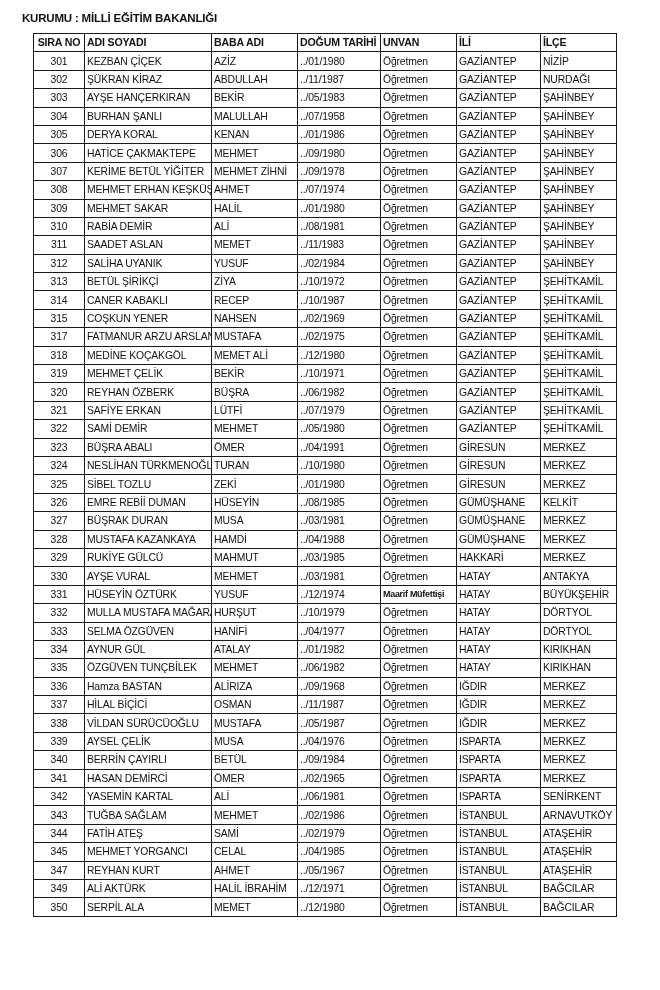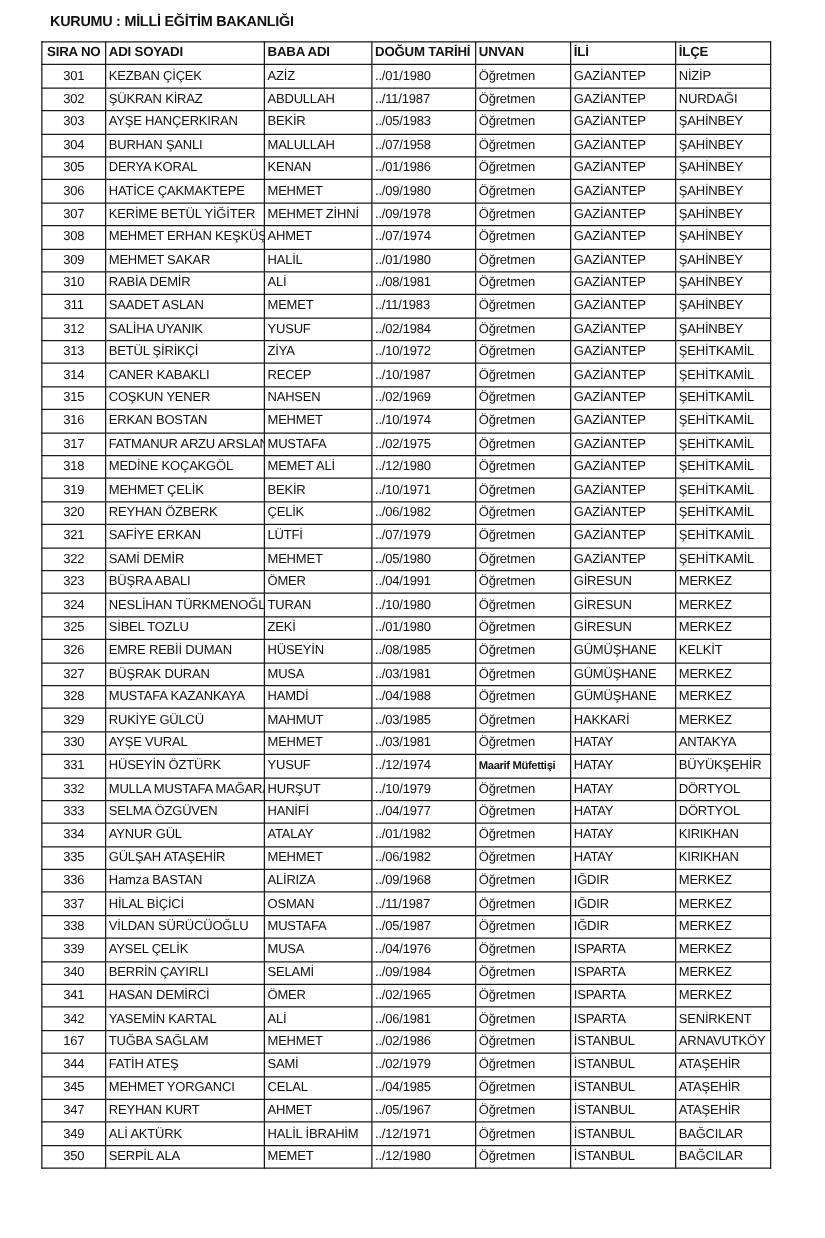--- a/index.html
+++ b/index.html
@@ -1,18 +1,18 @@
 <!DOCTYPE html>
 <html><head>
 <meta charset="utf-8">
 <style>
   html, body { margin:0; padding:0; background:#ffffff; }
   body { width:660px; height:990px; position:relative; overflow:hidden;
          font-family:"Liberation Sans", sans-serif; color:#111; }
-  .title { position:absolute; left:40px; top:12px; font-size:11.5px; font-weight:bold;
+  .title { position:absolute; left:22px; top:12px; font-size:11.5px; font-weight:bold;
            letter-spacing:-0.2px; white-space:nowrap; }
   table { position:absolute; left:33px; top:33px; border-collapse:collapse;
           table-layout:fixed; width:583px;padding-left:48px; }
   td, th { border:1px solid #1a1a1a; height:17.4px; padding:0 0 0 2px; font-size:10.4px;
            white-space:nowrap; overflow:hidden; line-height:17px; letter-spacing:-0.15px; }
   th { font-weight:bold; text-align:left; font-size:10.6px; }
   th.no, td.no { text-align:center; padding:0; }
   td.unvan-small { font-size:9px; letter-spacing:-0.3px;font-weight:bold; }
   table { border:1.6px solid #111; }
 </style>
@@ -172,29 +172,20 @@
       <tr>
         <td class="no">315</td>
         <td>COŞKUN YENER</td>
         <td>NAHSEN</td>
         <td>../02/1969</td>
         <td>Öğretmen</td>
         <td>GAZİANTEP</td>
         <td>ŞEHİTKAMİL</td>
       </tr>
       <tr>
-        <td class="no">316</td>
-        <td>ERKAN BOSTAN</td>
-        <td>MEHMET</td>
-        <td>../10/1974</td>
-        <td>Öğretmen</td>
-        <td>GAZİANTEP</td>
-        <td>ŞEHİTKAMİL</td>
-      </tr>
-      <tr>
         <td class="no">317</td>
         <td>FATMANUR ARZU ARSLAN</td>
         <td>MUSTAFA</td>
         <td>../02/1975</td>
         <td>Öğretmen</td>
         <td>GAZİANTEP</td>
         <td>ŞEHİTKAMİL</td>
       </tr>
       <tr>
         <td class="no">318</td>
@@ -210,21 +201,21 @@
         <td>MEHMET ÇELİK</td>
         <td>BEKİR</td>
         <td>../10/1971</td>
         <td>Öğretmen</td>
         <td>GAZİANTEP</td>
         <td>ŞEHİTKAMİL</td>
       </tr>
       <tr>
         <td class="no">320</td>
         <td>REYHAN ÖZBERK</td>
-        <td>ÇELİK</td>
+        <td>BÜŞRA</td>
         <td>../06/1982</td>
         <td>Öğretmen</td>
         <td>GAZİANTEP</td>
         <td>ŞEHİTKAMİL</td>
       </tr>
       <tr>
         <td class="no">321</td>
         <td>SAFİYE ERKAN</td>
         <td>LÜTFİ</td>
         <td>../07/1979</td>
@@ -344,21 +335,21 @@
         <td class="no">334</td>
         <td>AYNUR GÜL</td>
         <td>ATALAY</td>
         <td>../01/1982</td>
         <td>Öğretmen</td>
         <td>HATAY</td>
         <td>KIRIKHAN</td>
       </tr>
       <tr>
         <td class="no">335</td>
-        <td>GÜLŞAH ATAŞEHİR</td>
+        <td>ÖZGÜVEN TUNÇBİLEK</td>
         <td>MEHMET</td>
         <td>../06/1982</td>
         <td>Öğretmen</td>
         <td>HATAY</td>
         <td>KIRIKHAN</td>
       </tr>
       <tr>
         <td class="no">336</td>
         <td>Hamza BASTAN</td>
         <td>ALİRIZA</td>
@@ -390,21 +381,21 @@
         <td>AYSEL ÇELİK</td>
         <td>MUSA</td>
         <td>../04/1976</td>
         <td>Öğretmen</td>
         <td>ISPARTA</td>
         <td>MERKEZ</td>
       </tr>
       <tr>
         <td class="no">340</td>
         <td>BERRİN ÇAYIRLI</td>
-        <td>SELAMİ</td>
+        <td>BETÜL</td>
         <td>../09/1984</td>
         <td>Öğretmen</td>
         <td>ISPARTA</td>
         <td>MERKEZ</td>
       </tr>
       <tr>
         <td class="no">341</td>
         <td>HASAN DEMİRCİ</td>
         <td>ÖMER</td>
         <td>../02/1965</td>
@@ -415,21 +406,21 @@
       <tr>
         <td class="no">342</td>
         <td>YASEMİN KARTAL</td>
         <td>ALİ</td>
         <td>../06/1981</td>
         <td>Öğretmen</td>
         <td>ISPARTA</td>
         <td>SENİRKENT</td>
       </tr>
       <tr>
-        <td class="no">167</td>
+        <td class="no">343</td>
         <td>TUĞBA SAĞLAM</td>
         <td>MEHMET</td>
         <td>../02/1986</td>
         <td>Öğretmen</td>
         <td>İSTANBUL</td>
         <td>ARNAVUTKÖY</td>
       </tr>
       <tr>
         <td class="no">344</td>
         <td>FATİH ATEŞ</td>

